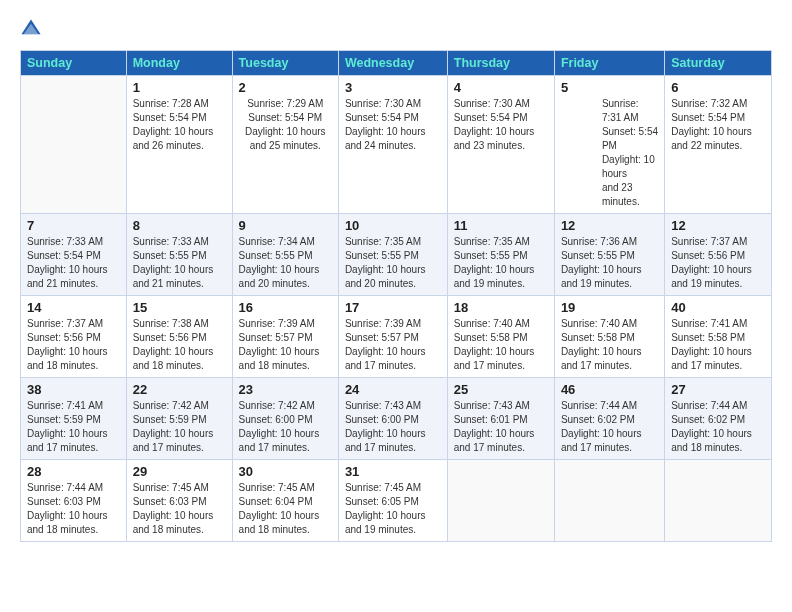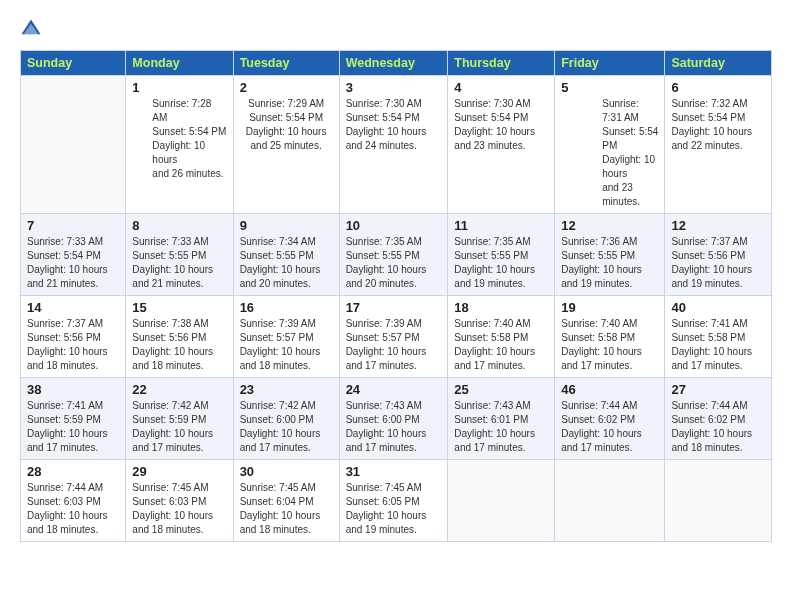--- a/index.html
+++ b/index.html
@@ -50,21 +50,21 @@
     .location-title {
       font-size: 16px;
       color: #444;
     }
     .calendar {
       width: 100%;
       border-collapse: collapse;
     }
     .calendar th {
       background: #2060b0;
-      color: #bef264;
+      color: #5eead4;
       font-size: 12.5px;
       font-weight: bold;
       padding: 5px 6px;
       text-align: left;
       border: 1px solid #c8d4e8;
     }
     .calendar td {
       vertical-align: top;
       border: 1px solid #c8d4e8;
       padding: 4px 6px;
@@ -122,21 +122,21 @@
           <th>Thursday</th>
           <th>Friday</th>
           <th>Saturday</th>
         </tr>
     </thead>
     <tbody id="calendar-body">
     <tr>
           <td class="empty-cell"></td>
           <td>
             <span class="day-num">1</span>
-            <div class="day-info" style="white-space: pre-line; margin-left: 20px;">Sunrise: 7:28 AM
+            <div class="day-info" style="white-space: pre-line;">Sunrise: 7:28 AM
 Sunset: 5:54 PM
 Daylight: 10 hours
 and 26 minutes.</div>
           </td>
           <td>
             <span class="day-num">2</span>
             <div class="day-info" style="white-space: pre-line; text-align: center;">Sunrise: 7:29 AM
 Sunset: 5:54 PM
 Daylight: 10 hours
 and 25 minutes.</div>

